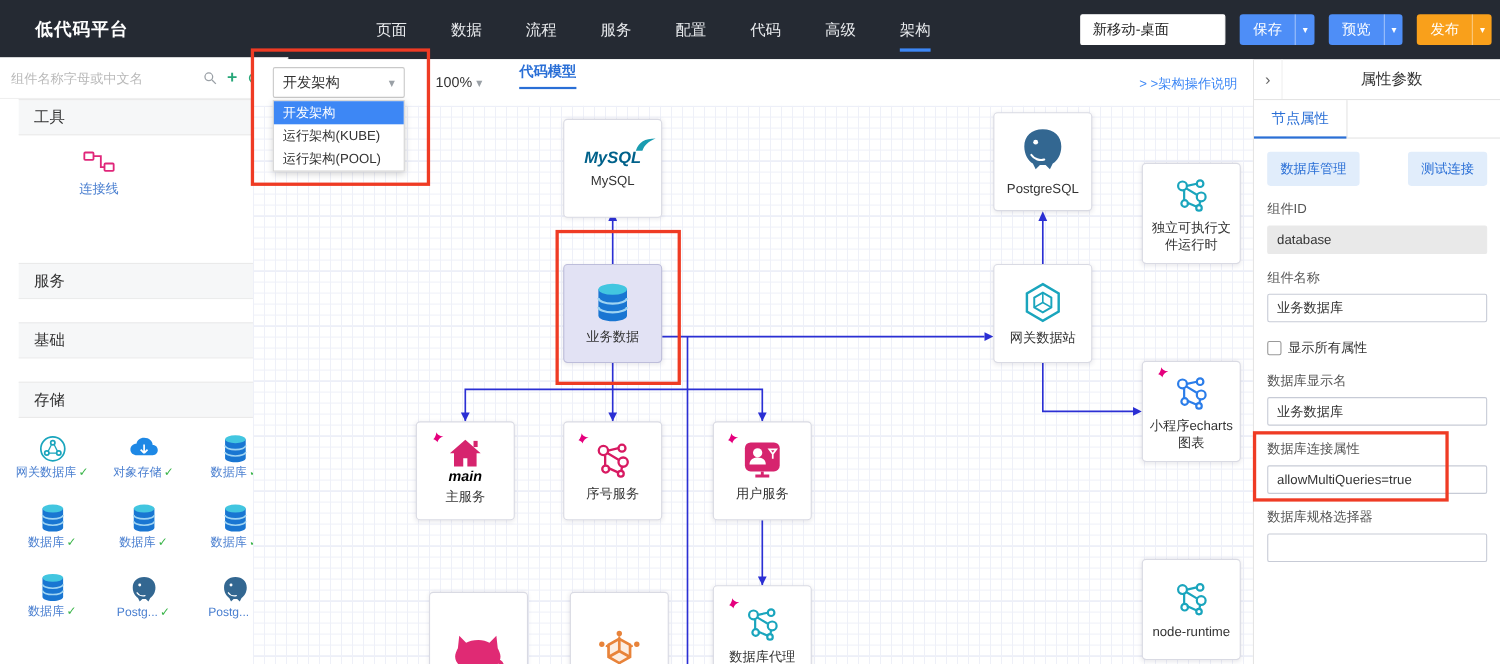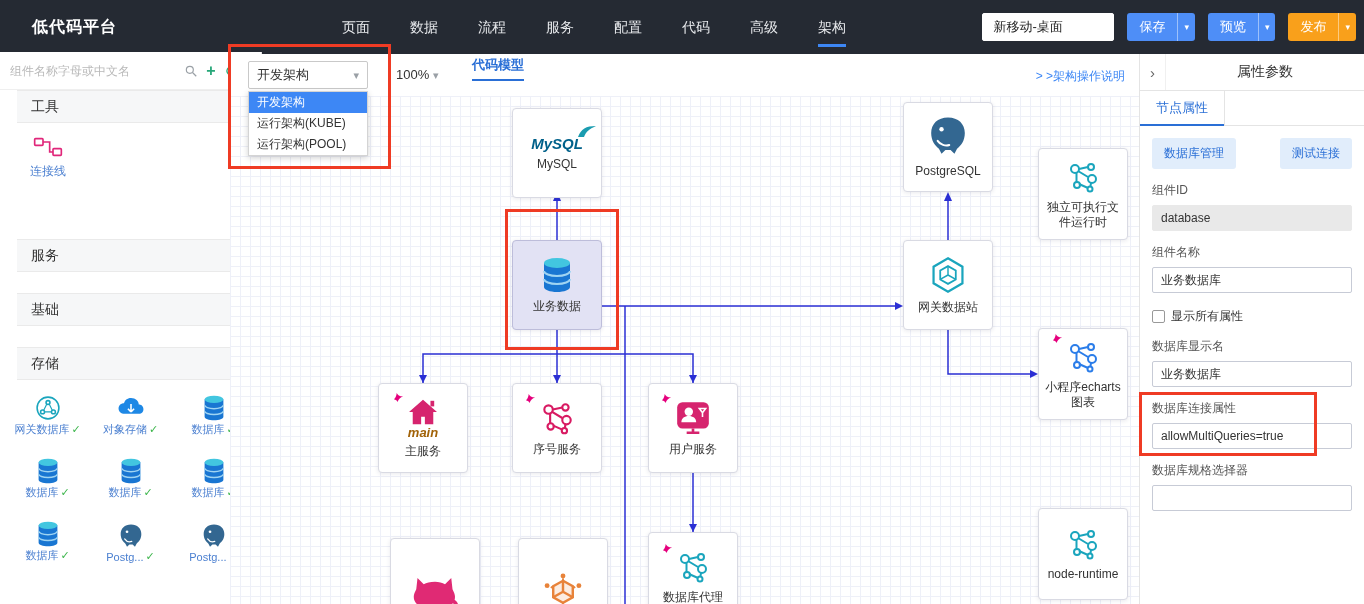--- a/index.html
+++ b/index.html
@@ -28,21 +28,21 @@
   .search-row { height:38px; display:flex; align-items:center; padding:0 10px; border-bottom:1px solid #efefef; gap:8px; }
   .search-input { flex:1; min-width:0; border:none; outline:none; font-size:12px; color:#333; }
   .search-input::placeholder { color:#b9b9b9; }
   .icon-btn { color:#27a779; font-size:16px; line-height:1; cursor:pointer; font-weight:bold; }
   .icon-btn.gray { color:#9aa0a6; }
   .sec-header { height:33px; background:#f6f7f8; border-bottom:1px solid #eaeaea; border-top:1px solid #eaeaea;
                 display:flex; align-items:center; justify-content:space-between; padding:12px 14px;
                 font-size:14px; color:#333; cursor:pointer;margin-left:17px; }
   .chev { color:#9aa0a6; font-size:11px; }
   .tools-body { height:116px; padding:14px 0 0 24px; }
-  .tool-item { width:48px; display:flex; flex-direction:column; align-items:center; gap:6px; cursor:pointer; }
+  .tool-item { width:48px; display:flex; flex-direction:column; align-items:center; gap:6px; cursor:pointer;margin-left:42px; }
   .tool-item .lbl { font-size:12px; color:#4a7fd0; white-space:nowrap; }
   .spacer { height:21px; background:#fff; }
   .palette { display:grid; grid-template-columns:repeat(3,1fr); padding:14px 6px 0; row-gap:20px; }
   .pal-item { display:flex; flex-direction:column; align-items:center; gap:0; cursor:pointer;justify-content:flex-end; }
   .pal-label { font-size:11px; color:#4a7fd0; display:flex; align-items:center; gap:2px; white-space:nowrap; }
   .check { color:#3bb54a; font-size:11px; font-weight:bold; }
 
   
   .canvas { position:absolute; left:230px; top:54px; width:909px; height:550px; background:#fff; }
   .cv-toolbar { position:absolute; left:0; top:0; width:100%; height:42px; background:#fff; z-index:10; }
@@ -69,21 +69,21 @@
   .node { position:absolute; width:90px; height:90px; background:#fff; border:1px solid #d9dae3; border-radius:4px;
           box-shadow:0 1px 4px rgba(40,40,80,.10); display:flex; flex-direction:column; align-items:center;
           justify-content:center; gap:5px; padding:5px; cursor:pointer; }
   .node.tall { height:92px; }
   .node.selected { background:#e2e2f4; border-color:#bdbdda; }
   .node-label { font-size:12px; color:#333; text-align:center; word-break:break-all; line-height:1.2; }
   .node-icon { position:relative; display:inline-flex; align-items:center; justify-content:center; flex-direction:column; }
   .spark { position:absolute; left:-13px; top:-6px; }
   .mysql-txt { font-size:15px; font-weight:bold; font-style:italic; color:#00618a; }
   .mysql-swoosh { position:absolute; right:-14px; top:-10px; }
-  .main-txt { font-size:13px; font-weight:bold; font-style:italic; color:#a16207; line-height:1; }
+  .main-txt { font-size:13px; font-weight:bold; font-style:italic; color:#000000; line-height:1; }
 
   
   .panel { position:absolute; left:1139px; top:54px; width:225px; height:550px; background:#fff; border-left:1px solid #e4e4e4; }
   .panel-head { height:36px; display:flex; align-items:center; }
   .collapse { width:26px; height:36px; display:flex; align-items:center; justify-content:center; color:#666;
               font-size:15px; cursor:pointer; border-right:1px solid #f0f0f0; }
   .panel-title { flex:1; text-align:center; font-size:14px; color:#333; }
   .tabs { border-top:1px solid #e4e4e4; border-bottom:1px solid #e4e4e4; }
   .tab { display:inline-block; padding:8px 16px; font-size:13px; color:#2a6fd6; border-right:1px solid #e4e4e4;
          cursor:pointer; position:relative; }

